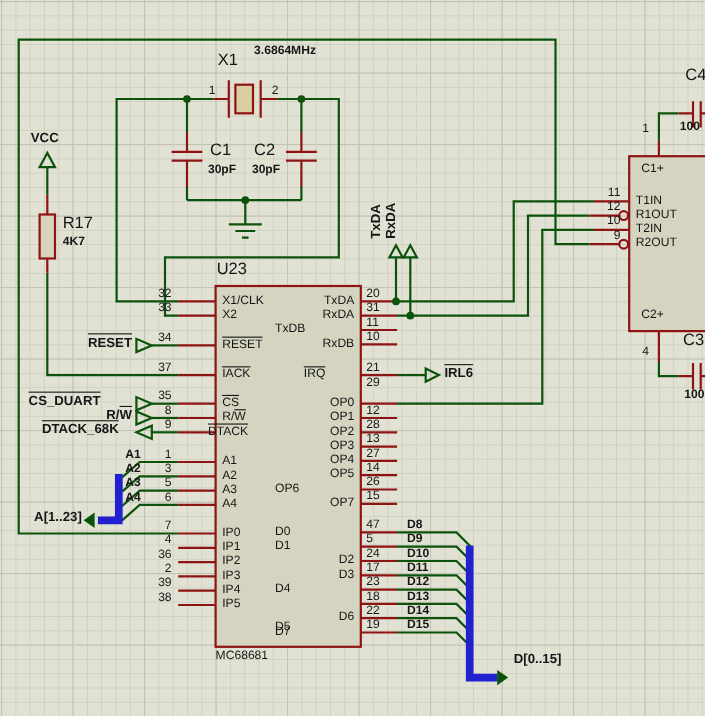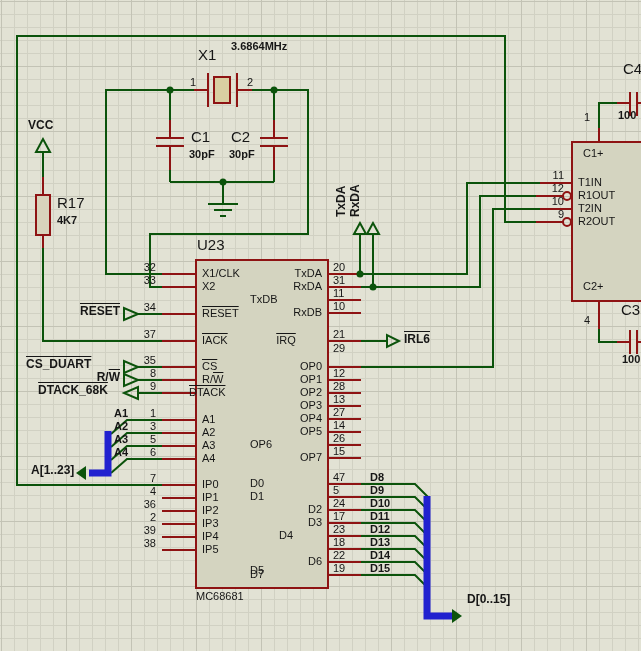--- a/index.html
+++ b/index.html
@@ -211,21 +211,21 @@
 <div class="lbl pin" style="left:250px;top:386px;width:72px;text-align:right">OP2</div>
 <div class="lbl pin" style="left:250px;top:399px;width:72px;text-align:right">OP3</div>
 <div class="lbl pin" style="left:250px;top:412px;width:72px;text-align:right">OP4</div>
 <div class="lbl pin" style="left:250px;top:425px;width:72px;text-align:right">OP5</div>
 <div class="lbl pin" style="left:250px;top:438px;width:72px;text-align:left">OP6</div>
 <div class="lbl pin" style="left:250px;top:451px;width:72px;text-align:right">OP7</div>
 <div class="lbl pin" style="left:250px;top:477px;width:72px;">D0</div>
 <div class="lbl pin" style="left:250px;top:490px;width:72px;">D1</div>
 <div class="lbl pin" style="left:250px;top:503px;width:72px;text-align:right">D2</div>
 <div class="lbl pin" style="left:250px;top:516px;width:72px;text-align:right">D3</div>
-<div class="lbl pin" style="left:250px;top:529px;width:72px;text-align:center">D4</div>
+<div class="lbl pin" style="left:250px;top:529px;width:72px;text-align:left">D4</div>
 <div class="lbl pin" style="left:250px;top:564px;width:72px;text-align:left">D5</div>
 <div class="lbl pin" style="left:250px;top:555px;width:72px;text-align:right">D6</div>
 <div class="lbl pin" style="left:250px;top:568px;width:72px;text-align:left">D7</div>
 
 <div class="lbl num" style="left:540px;top:169px;width:24px;text-align:right">11</div>
 <div class="lbl num" style="left:540px;top:182px;width:24px;text-align:right">12</div>
 <div class="lbl num" style="left:540px;top:195px;width:24px;text-align:right">10</div>
 <div class="lbl num" style="left:540px;top:208px;width:24px;text-align:right">9</div>
 <div class="lbl pin" style="left:578px;top:176px">T1IN</div>
 <div class="lbl pin" style="left:578px;top:189px">R1OUT</div>

